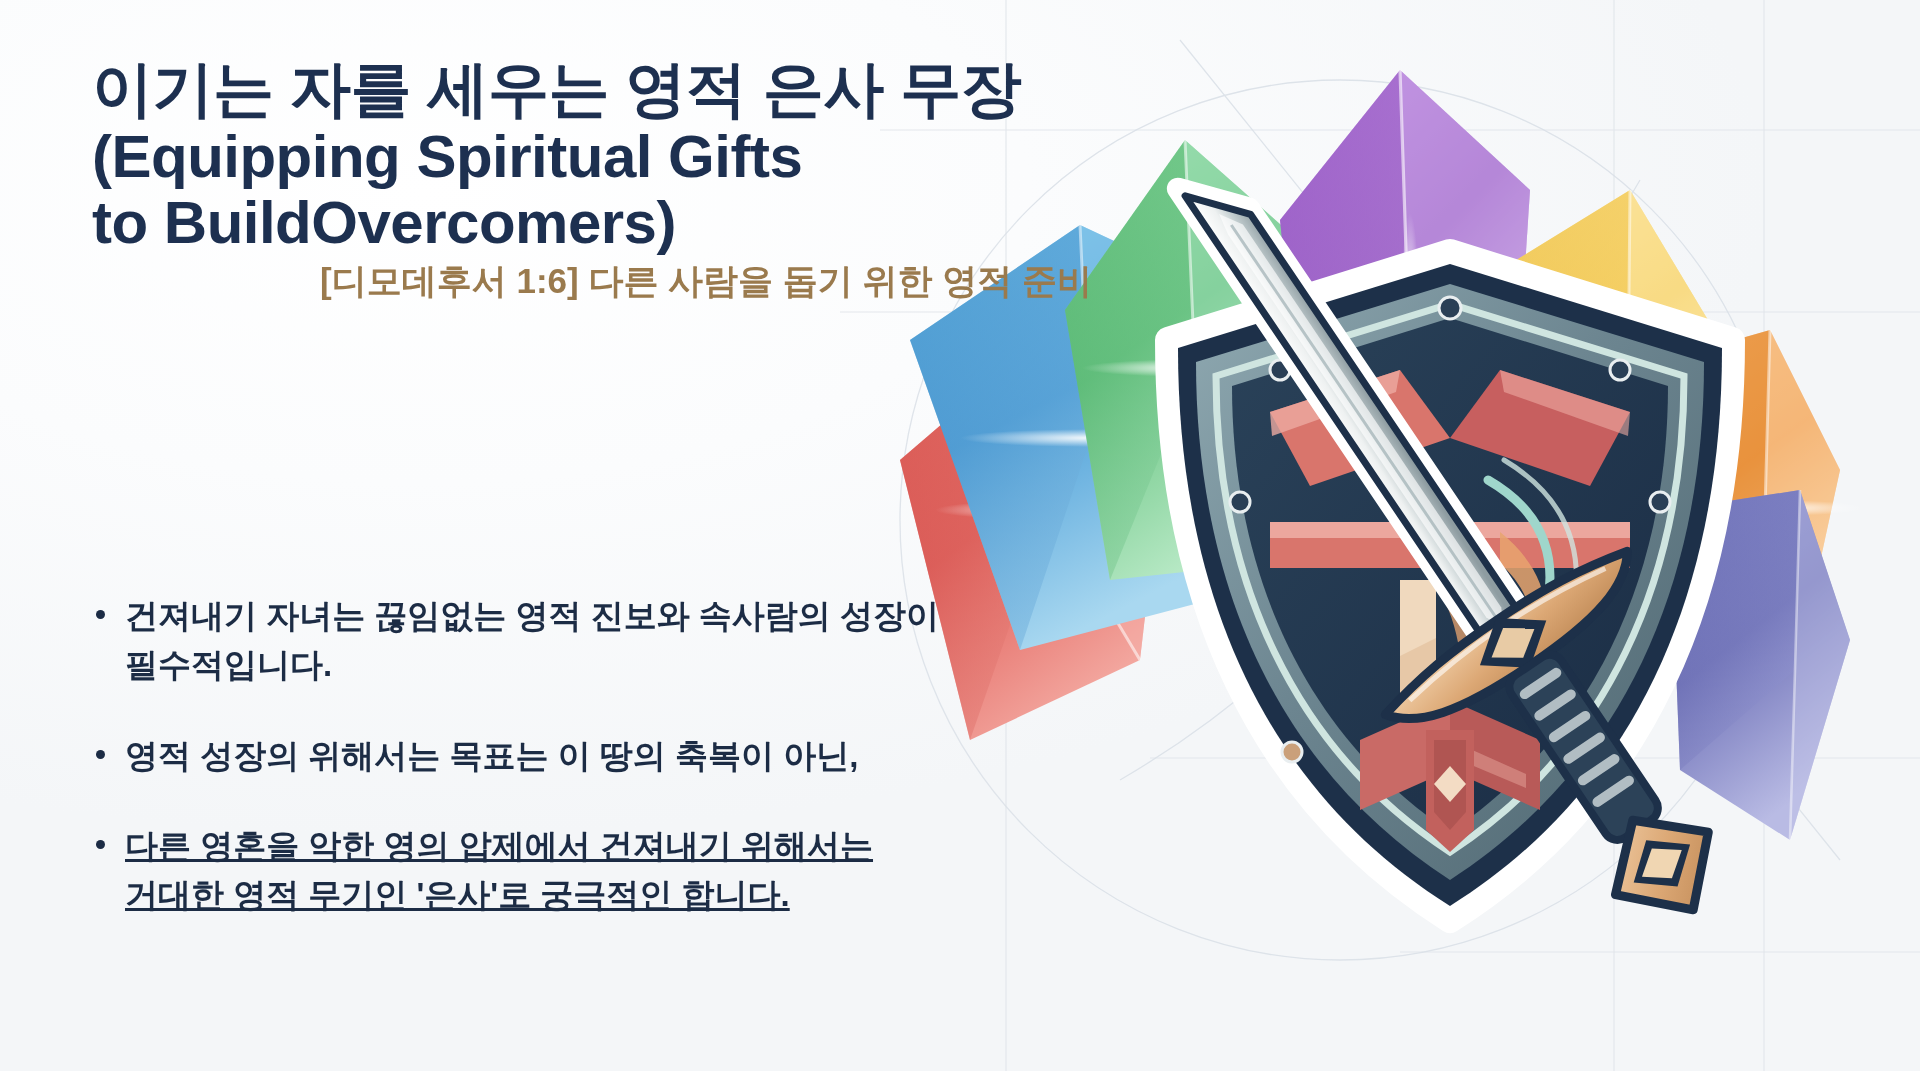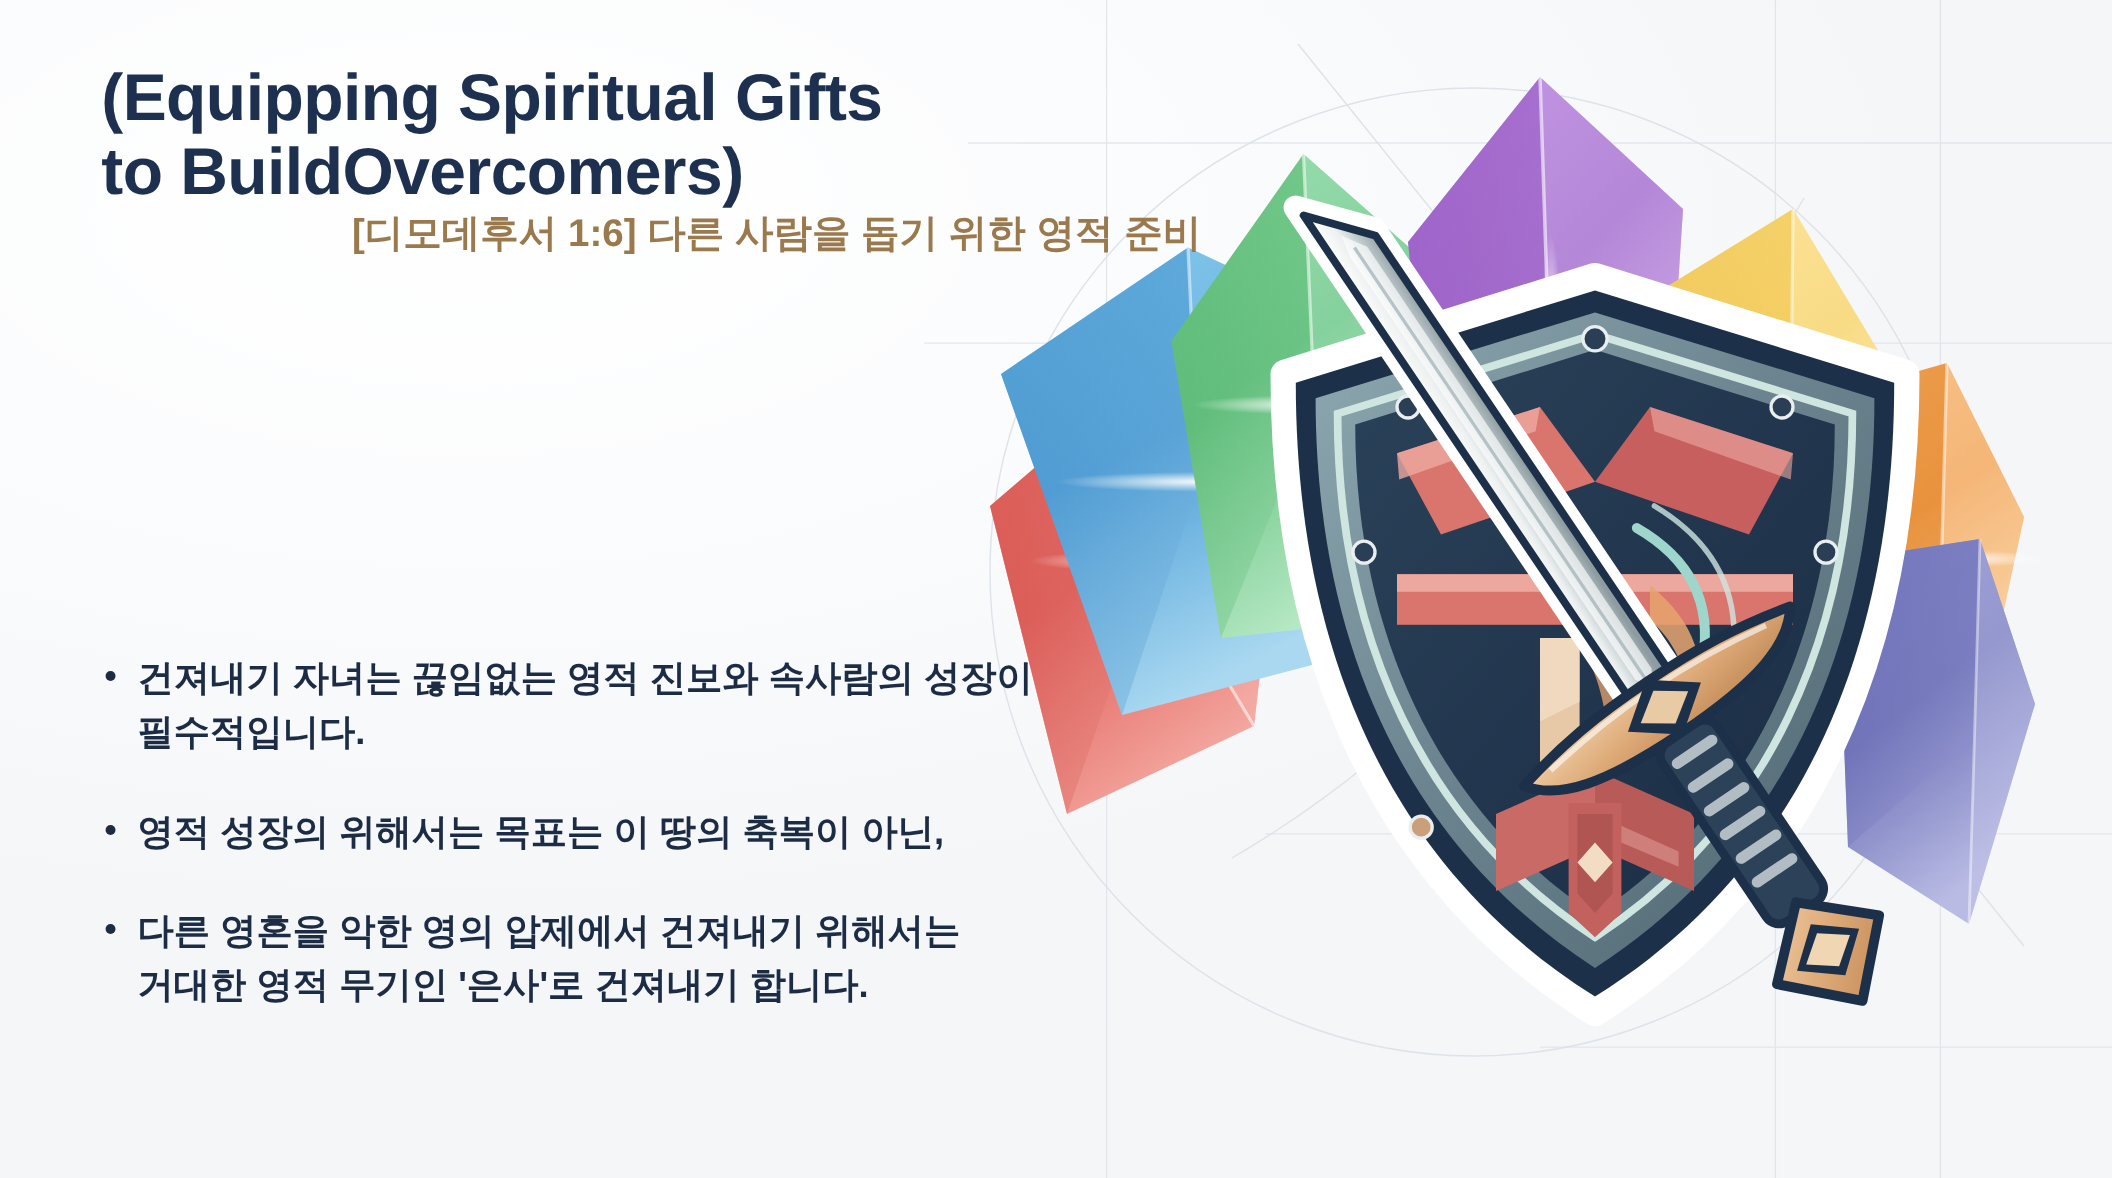--- a/index.html
+++ b/index.html
@@ -68,21 +68,21 @@
   }
   .bullet {
     position: relative;
     padding-left: 33px;
     margin-bottom: 42px;
     color: #1c2c45;
     font-size: 33px;
     font-weight: 700;
     line-height: 1.48;
   }
-  .bullet:last-child { margin-bottom: 0; }
+  .bullet:last-child { margin-bottom: 0; text-decoration: underline; }
   .bullet .dot {
     position: absolute;
     left: 4px;
     top: 18px;
     width: 9px;
     height: 9px;
     border-radius: 50%;
     background: #1c2c45;
   }
   .bullet .btext { display: block; }
@@ -369,20 +369,21 @@
           <polygon points="616,838 672,890 616,946 560,890" fill="url(#hiltGrad)" stroke="#1d3049" stroke-width="9" stroke-linejoin="round"></polygon>
           <polygon points="616,862 650,890 616,918 582,890" fill="#1d3049"></polygon>
           <polygon points="616,872 640,890 616,908 592,890" fill="#f0d6b2"></polygon>
         </g>
       </g>
     </svg>
   </div>
 
   <div class="text-col">
     <h1 class="title">
+      <span class="line line-ko">이기는 자를 세우는 영적 은사 무장</span>
       <span class="line line-en">(Equipping Spiritual Gifts</span>
       <span class="line line-en">to BuildOvercomers)</span>
     </h1>
     <p class="subtitle">
       <span class="line">[디모데후서 1:6] 다른 사람을 돕기 위한 영적 준비</span>
     </p>
   </div>
 
   <ul class="bullets">
     <li class="bullet">
@@ -395,18 +396,18 @@
     <li class="bullet">
       <span class="dot"></span>
       <span class="btext">
         <span class="l">영적 성장의 위해서는 목표는 이 땅의 축복이 아닌,</span>
       </span>
     </li>
     <li class="bullet">
       <span class="dot"></span>
       <span class="btext">
         <span class="l">다른 영혼을 악한 영의 압제에서 건져내기 위해서는</span>
-        <span class="l">거대한 영적 무기인 '은사'로 건져내기 합니다.</span>
+        <span class="l">거대한 영적 무기인 '은사'로 궁극적인 합니다.</span>
       </span>
     </li>
   </ul>
 
 </div>
 
 </body></html>

